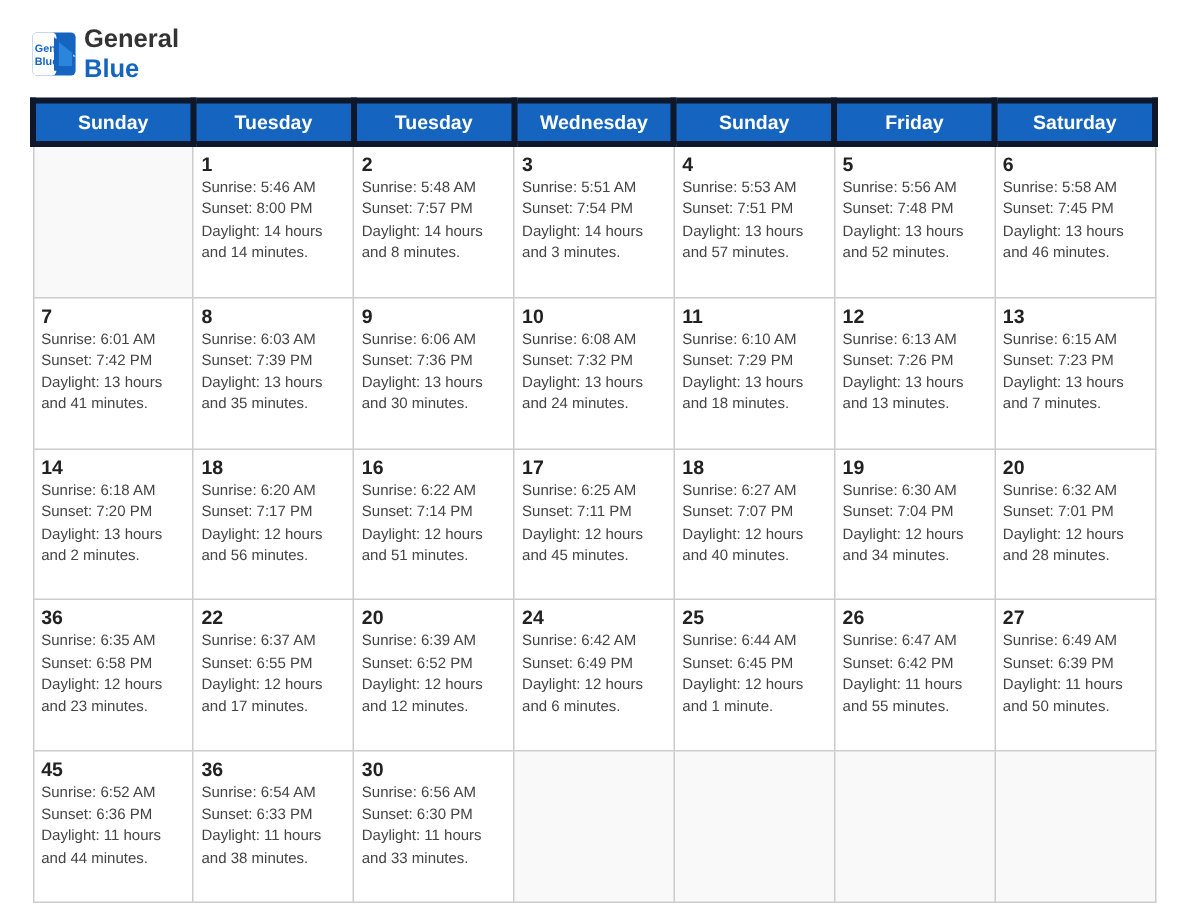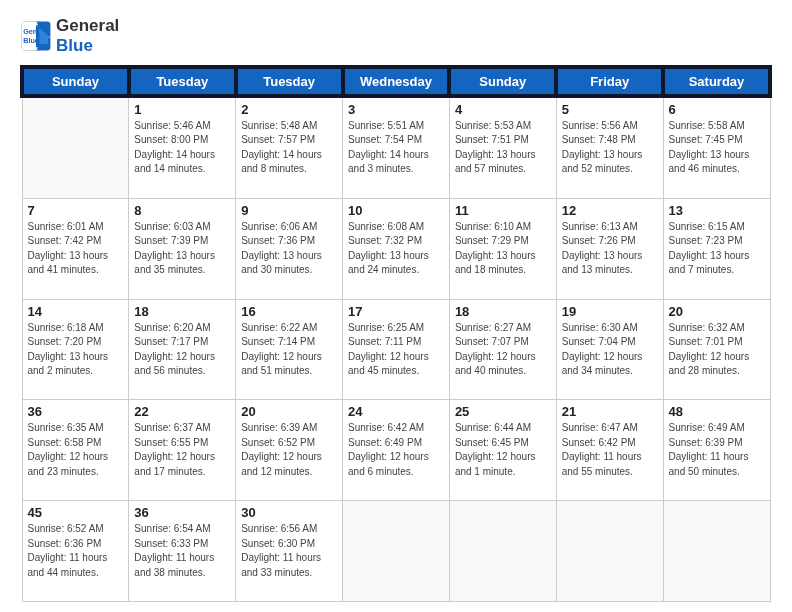--- a/index.html
+++ b/index.html
@@ -223,25 +223,25 @@
           </td>
           <td>
             <div class="day-num">24</div>
             <div class="day-info">Sunrise: 6:42 AM<br>Sunset: 6:49 PM<br>Daylight: 12 hours<br>and 6 minutes.</div>
           </td>
           <td>
             <div class="day-num">25</div>
             <div class="day-info">Sunrise: 6:44 AM<br>Sunset: 6:45 PM<br>Daylight: 12 hours<br>and 1 minute.</div>
           </td>
           <td>
-            <div class="day-num">21</div>
+            <div class="day-num">26</div>
             <div class="day-info">Sunrise: 6:47 AM<br>Sunset: 6:42 PM<br>Daylight: 11 hours<br>and 55 minutes.</div>
           </td>
           <td>
-            <div class="day-num">48</div>
+            <div class="day-num">27</div>
             <div class="day-info">Sunrise: 6:49 AM<br>Sunset: 6:39 PM<br>Daylight: 11 hours<br>and 50 minutes.</div>
           </td>
         </tr>
         <tr class="last-row">
           <td>
             <div class="day-num">45</div>
             <div class="day-info">Sunrise: 6:52 AM<br>Sunset: 6:36 PM<br>Daylight: 11 hours<br>and 44 minutes.</div>
           </td>
           <td>
             <div class="day-num">36</div>

